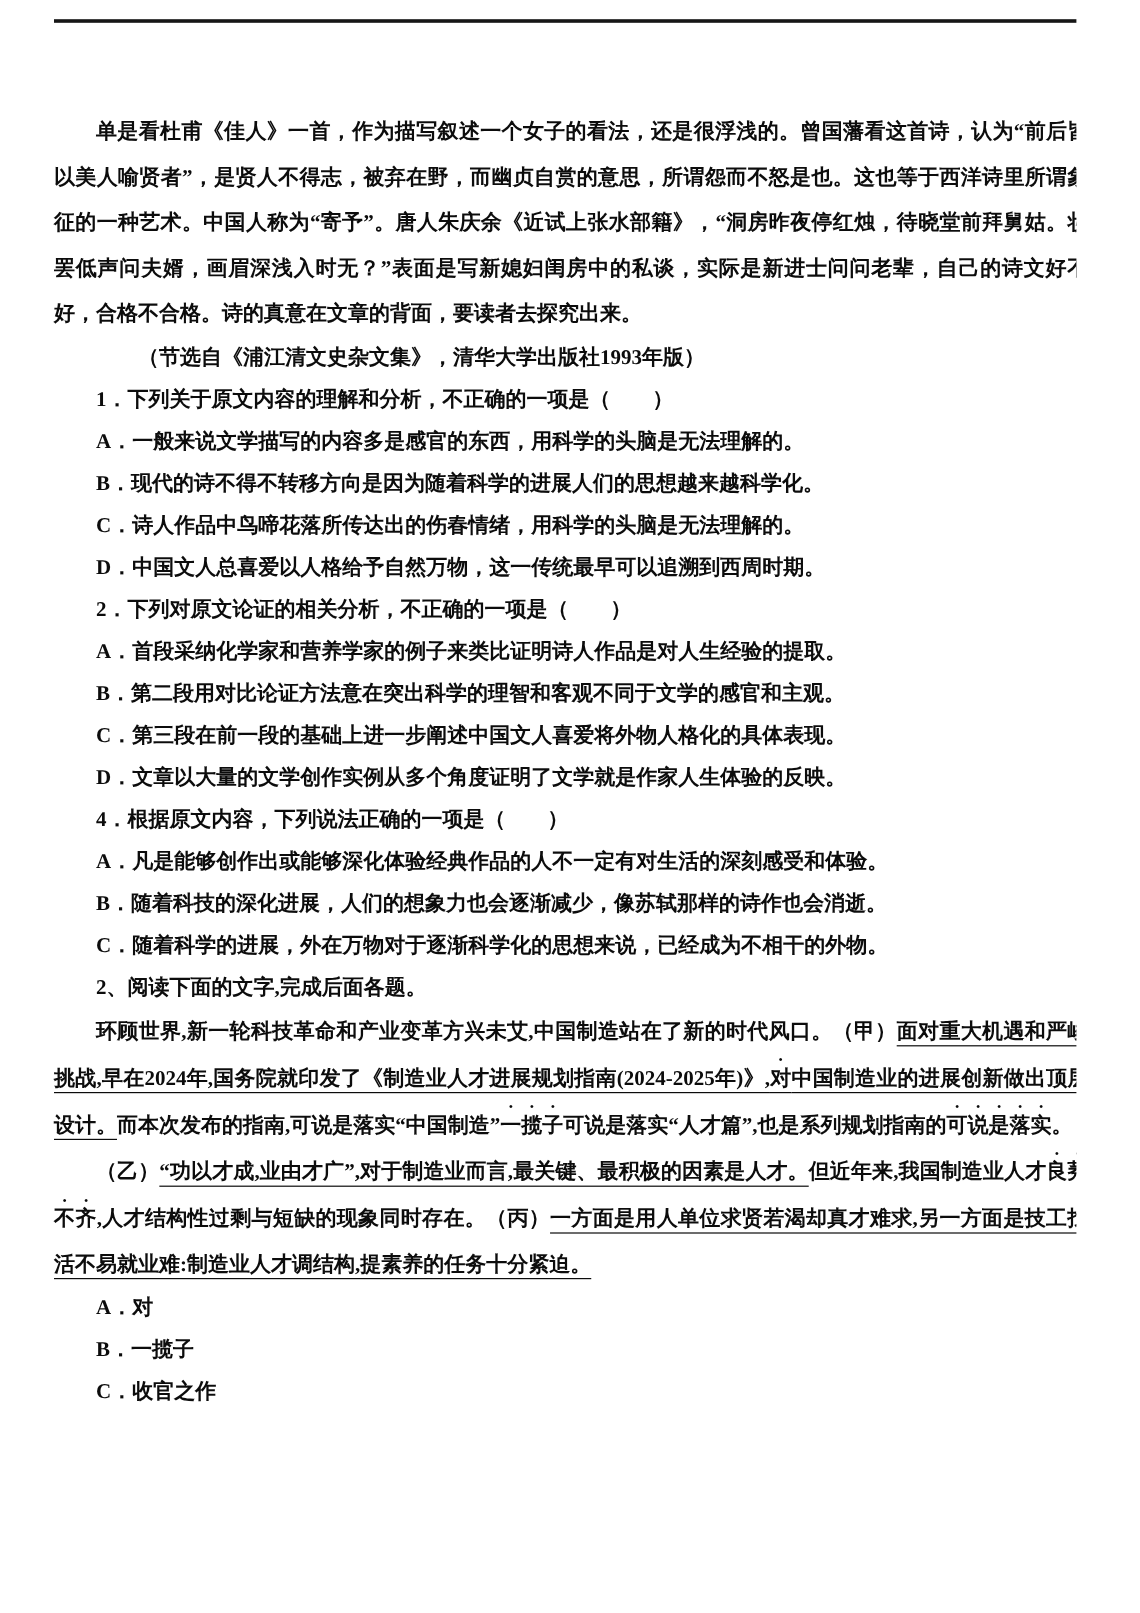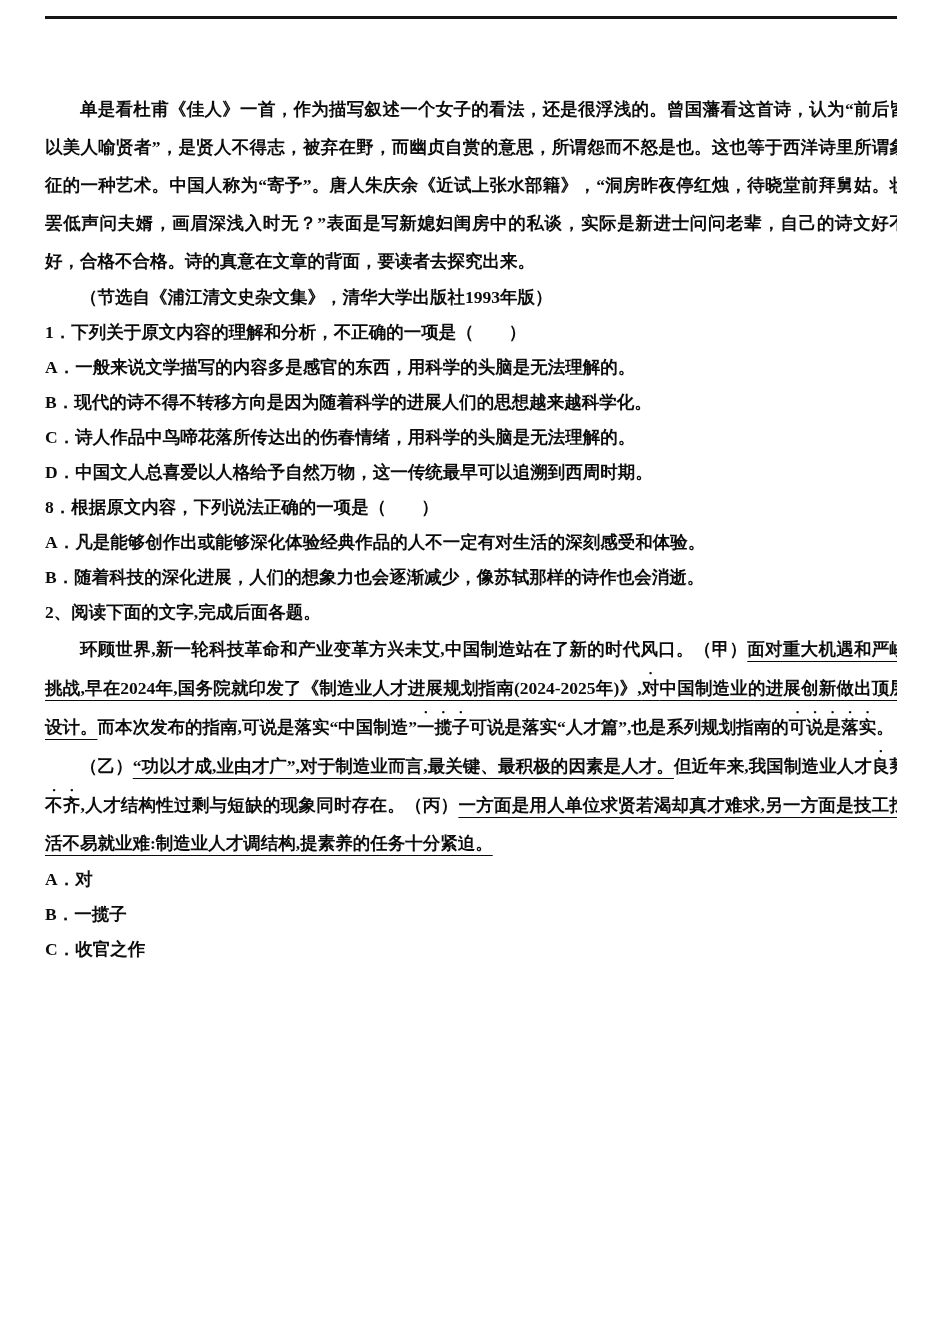--- a/index.html
+++ b/index.html
@@ -7,21 +7,21 @@
     position:relative; width:897px; height:1344px; background:#ffffff;
     font-family:"Liberation Serif","DejaVu Serif",serif; color:#0c0c0c; overflow:hidden;
   }
   .rule { position:absolute; left:45px; top:16px; width:862px; height:3px; background:#161616; }
   .content { position:absolute; left:45px; top:90px; width:862px; }
   p { margin:0; }
   .para {
     font-size:17.5px; line-height:38px; font-weight:600;
     text-align:justify; text-justify:inter-ideograph;
   }
-  .row { font-size:17.5px; line-height:35px; font-weight:600; }
+  .row { font-size:17.5px; line-height:35px; font-weight:600;margin-left:35px; }
   .indent { text-indent:2em; }
   .u {
     text-decoration:underline;
     text-underline-offset:6px;
     text-decoration-thickness:1.4px;
   }
   .dots {
     -webkit-text-emphasis:filled dot; -webkit-text-emphasis-position:over right;
     text-emphasis:filled dot; text-emphasis-position:over right;
   }
@@ -39,25 +39,33 @@
     <p class="row indent">（节选自《浦江清文史杂文集》，清华大学出版社1993年版）</p>
 
     <div>
       <p class="row">1．下列关于原文内容的理解和分析，不正确的一项是（　　）</p>
       <p class="row">A．一般来说文学描写的内容多是感官的东西，用科学的头脑是无法理解的。</p>
       <p class="row">B．现代的诗不得不转移方向是因为随着科学的进展人们的思想越来越科学化。</p>
       <p class="row">C．诗人作品中鸟啼花落所传达出的伤春情绪，用科学的头脑是无法理解的。</p>
       <p class="row">D．中国文人总喜爱以人格给予自然万物，这一传统最早可以追溯到西周时期。</p>
     </div>
 
+    <div>
+      <p class="row">2．下列对原文论证的相关分析，不正确的一项是（　　）</p>
+      <p class="row">A．首段采纳化学家和营养学家的例子来类比证明诗人作品是对人生经验的提取。</p>
+      <p class="row">B．第二段用对比论证方法意在突出科学的理智和客观不同于文学的感官和主观。</p>
+      <p class="row">C．第三段在前一段的基础上进一步阐述中国文人喜爱将外物人格化的具体表现。</p>
+      <p class="row">D．文章以大量的文学创作实例从多个角度证明了文学就是作家人生体验的反映。</p>
+    </div>
 
     <div>
-      <p class="row">8．根据原文内容，下列说法正确的一项是（　　）</p>
+      <p class="row">4．根据原文内容，下列说法正确的一项是（　　）</p>
       <p class="row">A．凡是能够创作出或能够深化体验经典作品的人不一定有对生活的深刻感受和体验。</p>
       <p class="row">B．随着科技的深化进展，人们的想象力也会逐渐减少，像苏轼那样的诗作也会消逝。</p>
+      <p class="row">C．随着科学的进展，外在万物对于逐渐科学化的思想来说，已经成为不相干的外物。</p>
     </div>
 
     <p class="row">2、阅读下面的文字,完成后面各题。</p>
 
     <p class="para indent"><span>环顾世界,新一轮科技革命和产业变革方兴未艾,中国制造站在了新的时代风口。（甲）</span><span class="u">面对重大机遇和严峻挑战,早在2024年,国务院就印发了《制造业人才进展规划指南(2024-2025年)》,</span><span class="u dots">对</span><span class="u">中国制造业的进展创新做出顶层设计。</span><span>而本次发布的指南,可说是落实“中国制造”</span><span class="dots">一揽子</span><span>可说是落实“人才篇”,也是系列规划指南的</span><span class="dots">可说是落实</span><span>。</span></p>
 
     <p class="para indent"><span>（乙）</span><span class="u">“功以才成,业由才广”,对于制造业而言,最关键、最积极的因素是人才。</span><span>但近年来,我国制造业人才</span><span class="dots">良莠不齐</span><span>,人才结构性过剩与短缺的现象同时存在。（丙）</span><span class="u">一方面是用人单位求贤若渴却真才难求,另一方面是技工找活不易就业难:制造业人才调结构,提素养的任务十分紧迫。</span></p>
 
     <div>
       <p class="row">A．对</p>

